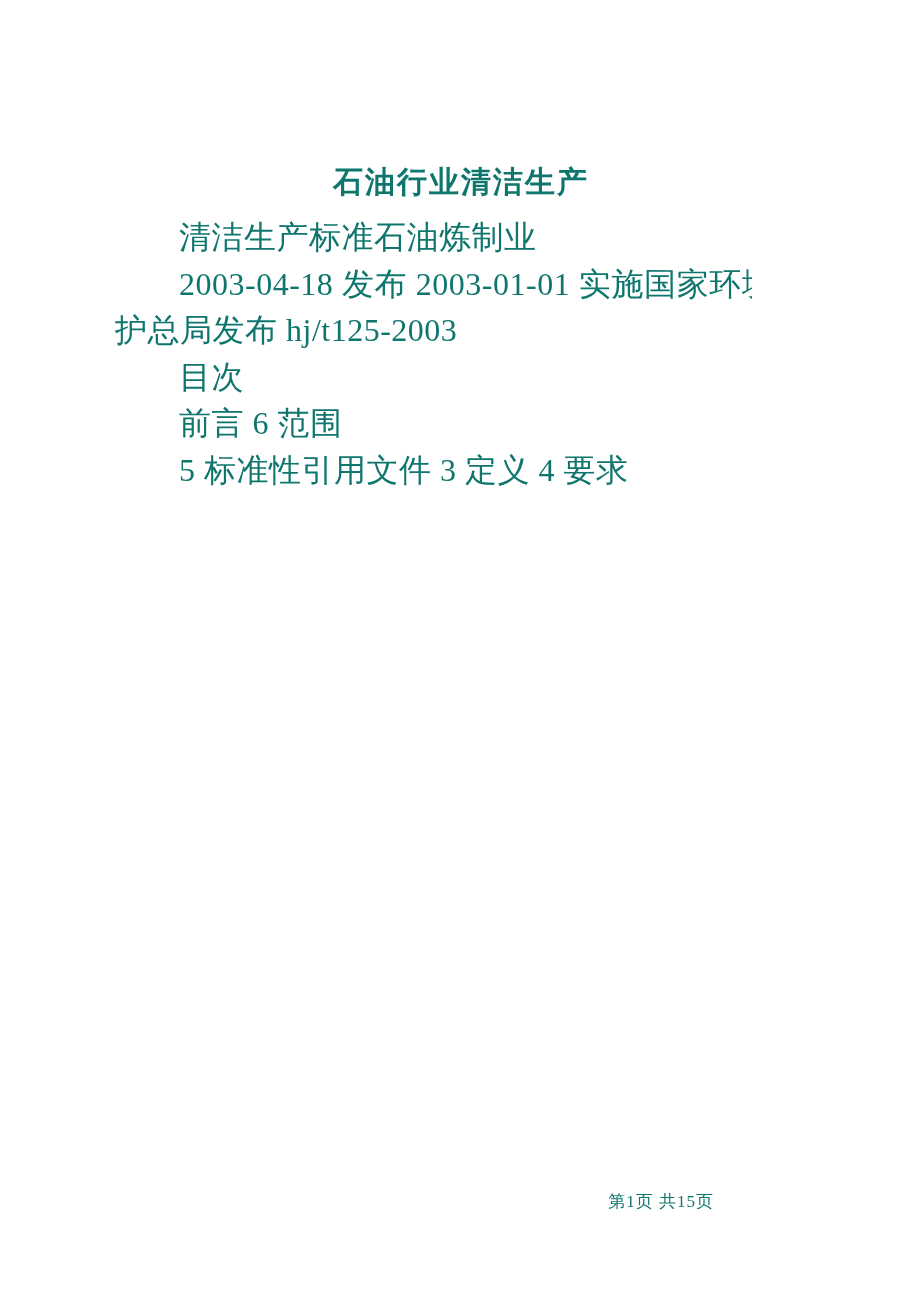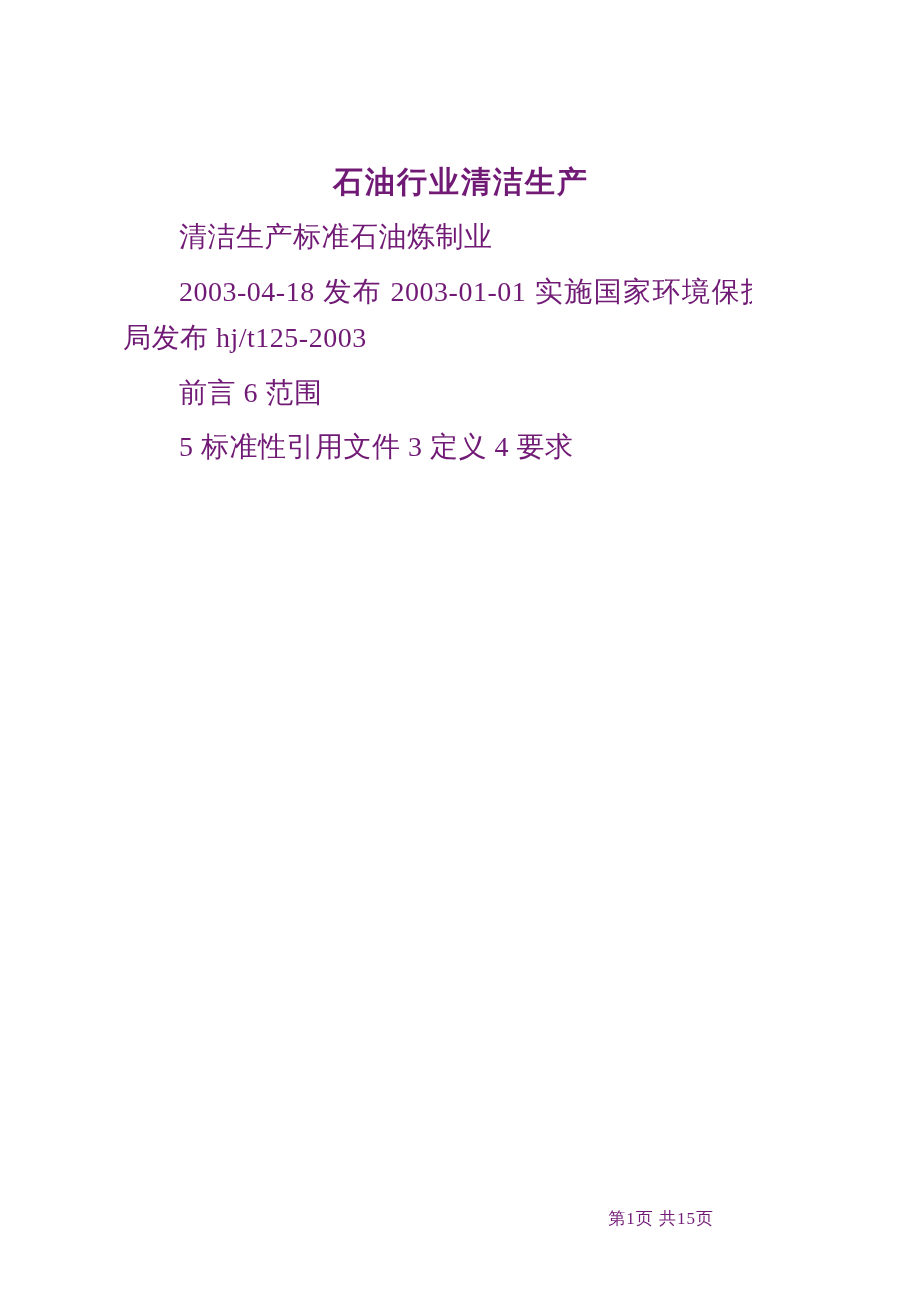--- a/index.html
+++ b/index.html
@@ -5,62 +5,63 @@
   html, body {
     margin: 0;
     padding: 0;
     background: #ffffff;
   }
   .sheet {
     position: relative;
     width: 752px;
     height: 1302px;
     background: #ffffff;
-    color: #701a75;
+    color: #0f766e;
     font-family: "Liberation Serif", "DejaVu Serif", serif;
     overflow: hidden;
   }
   .content {
     position: absolute;
     left: 115px;
     top: 160px;
     width: 692px;
   }
   .doc-title {
     margin: 0 0 10px 0;
     text-align: center;
     font-size: 30px;
     line-height: 44px;
     font-weight: bold;
     letter-spacing: 2px;
   }
   .para {
-    margin: 8px;
-    font-size: 28px;
+    margin: 0;
+    font-size: 32px;
     line-height: 46.5px;
     text-align: justify;
     text-indent: 2em;
     letter-spacing: 0.5px;
     word-break: break-all;
   }
   .footer {
     position: absolute;
     right: 38px;
-    bottom: 72px;
+    bottom: 89px;
     font-size: 17px;
     letter-spacing: 1px;
   }
 </style>
 </head>
 <body>
 
 <div class="sheet">
   <div class="content">
     <h1 class="doc-title">石油行业清洁生产</h1>
 
     <p class="para">清洁生产标准石油炼制业</p>
     <p class="para">2003-04-18 发布 2003-01-01 实施国家环境保护总局发布 hj/t125-2003</p>
+    <p class="para">目次</p>
     <p class="para">前言 6 范围</p>
     <p class="para">5 标准性引用文件 3 定义 4 要求</p>
   </div>
 
   <div class="footer">第1页 共15页</div>
 </div>
 
 </body></html>

